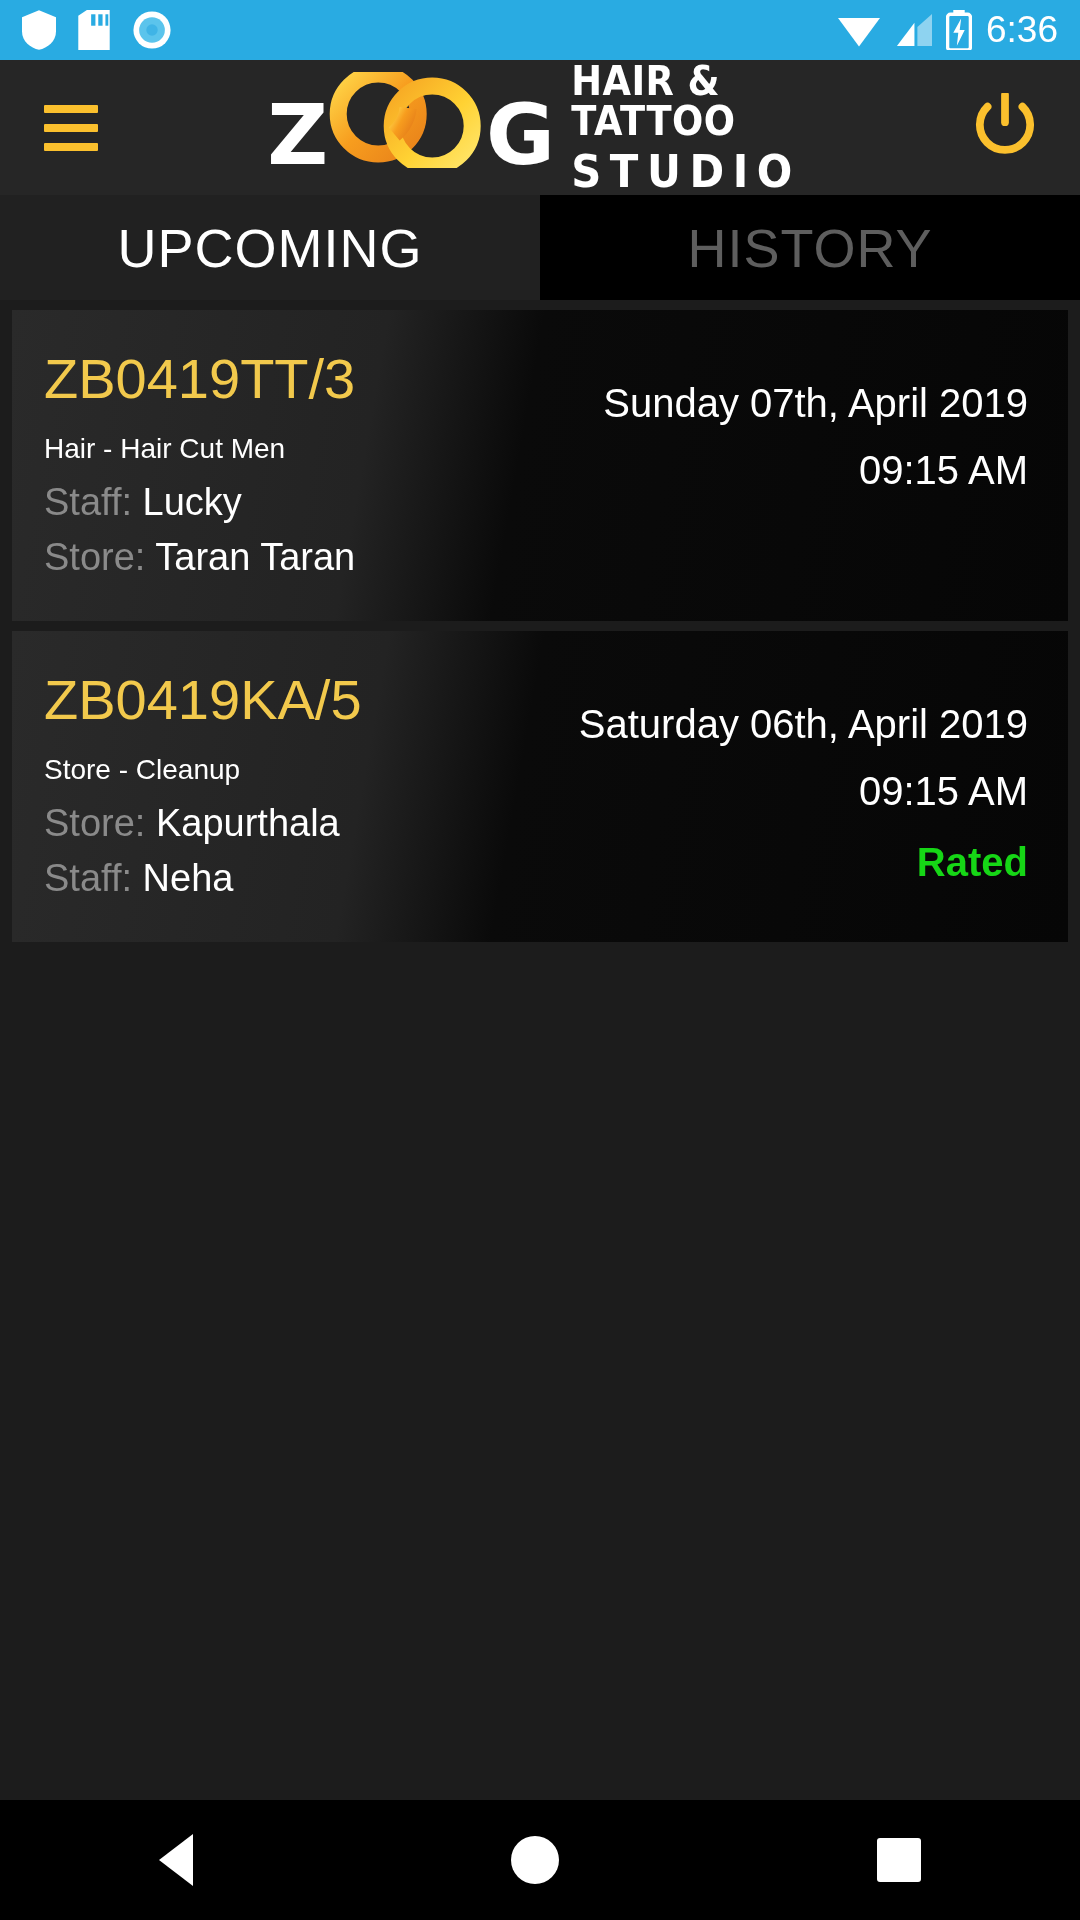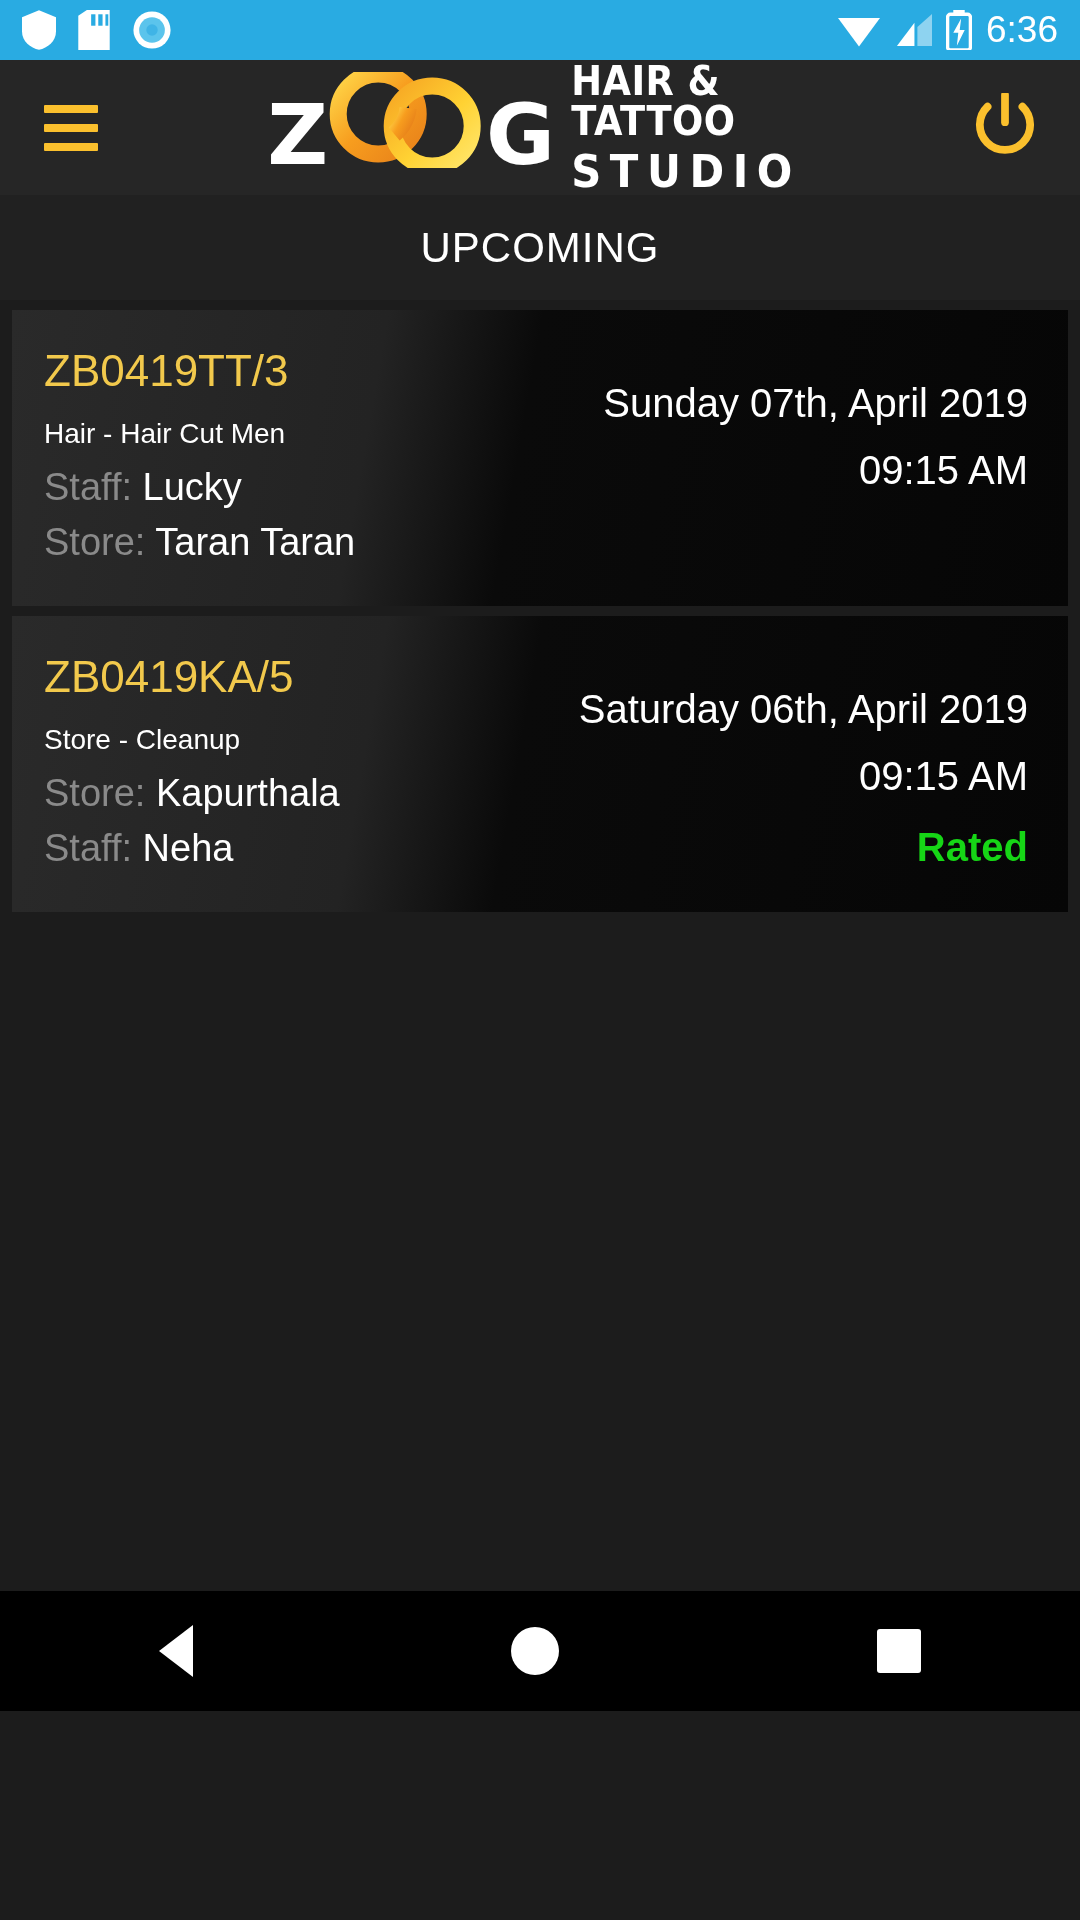--- a/index.html
+++ b/index.html
@@ -2,21 +2,21 @@
 <html><head>
 <meta charset="utf-8">
 <style>
   * { margin:0; padding:0; box-sizing:border-box; }
   html,body{
     width:1080px; height:1920px;
     background:#1c1c1c;
     font-family:"Liberation Sans", sans-serif;
     overflow:hidden;
   }
-  #screen{ position:relative; width:1080px; height:1711px; background:#1c1c1c; }
+  #screen{ position:relative; width:1080px; height:1920px; background:#1c1c1c; }
 
   
   .statusbar{
     height:60px; background:#29ABE2; display:flex; align-items:center;
     padding:0 22px; position:relative;
   }
   .sb-left{ display:flex; align-items:center; gap:22px; }
   .sb-right{ position:absolute; right:22px; top:0; height:60px;
              display:flex; align-items:center; gap:14px; }
   .sb-time{ color:#fff; font-size:37px; letter-spacing:0px; }
@@ -41,33 +41,33 @@
   .logo-l1{ font-family:"DejaVu Sans", sans-serif; font-weight:bold; color:#fff;
             font-size:40px; letter-spacing:0.5px; transform:scaleX(0.92);
             transform-origin:left center; }
   .logo-l2{ font-family:"DejaVu Sans", sans-serif; font-weight:bold; color:#fff;
             font-size:44px; letter-spacing:9px; margin-top:9px;
             transform:scaleX(0.95); transform-origin:left center; }
 
   
   .tabs{ display:flex; height:105px; }
   .tab{ flex:1; display:flex; align-items:center; justify-content:center;
-        font-size:42px; letter-spacing:1px; }
+        font-size:54px; letter-spacing:1px; }
   .tab.active{ background:#212121; color:#ffffff; }
   .tab.inactive{ background:#000000; color:#5e5e5e; }
 
   
   .list{ padding:0; }
   .card{ display:flex; margin:10px 12px 0 12px; min-height:280px;
          background:linear-gradient(100deg,#2a2a2a 0%,#232323 34%,#0a0a0a 48%,#060606 100%); }
   .card-left{ width:46%; padding:36px 0 30px 32px; }
   .card-right{ flex:1; padding:36px 40px 30px 0;
                display:flex; flex-direction:column; align-items:flex-end; }
 
-  .code{ color:#F2C94C; font-size:44px; margin-bottom:22px; }
+  .code{ color:#F2C94C; font-size:56px; margin-bottom:22px; }
   .service{ color:#ffffff; font-size:28px; margin-bottom:16px; }
   .meta{ font-size:38px; margin-bottom:12px; }
   .meta .k{ color:#8a8a8a; }
   .meta .v{ color:#ffffff; }
 
   .date{ color:#ffffff; font-size:40px; margin-bottom:22px;margin-top:35px; }
   .time{ color:#ffffff; font-size:40px; }
   .rate-btn{ margin-top:26px; background:#FCD33F; color:#000000;
              border:none; border-radius:48px; padding:0 64px; height:80px;
              font-size:38px; font-family:"Liberation Sans", sans-serif;
@@ -164,20 +164,23 @@
         <path d="M7 7 A13 13 0 1 0 25 7" fill="none" stroke="#FBC02D" stroke-width="4" stroke-linecap="round"></path>
         <line x1="16" y1="1" x2="16" y2="15" stroke="#FBC02D" stroke-width="4" stroke-linecap="round"></line>
       </svg>
     </div>
   </div>
 
   <div class="tabs">
     <div class="tab active">
       <span>UPCOMING</span>
     </div>
+    <div class="tab inactive">
+      <span>HISTORY</span>
+    </div>
   </div>
 
   <div class="list">
 
     <div class="card">
       <div class="card-left">
         <div class="code">ZB0419TT/3</div>
         <div class="service">Hair - Hair Cut Men</div>
         <div class="meta">
           <span class="k">Staff:</span>

